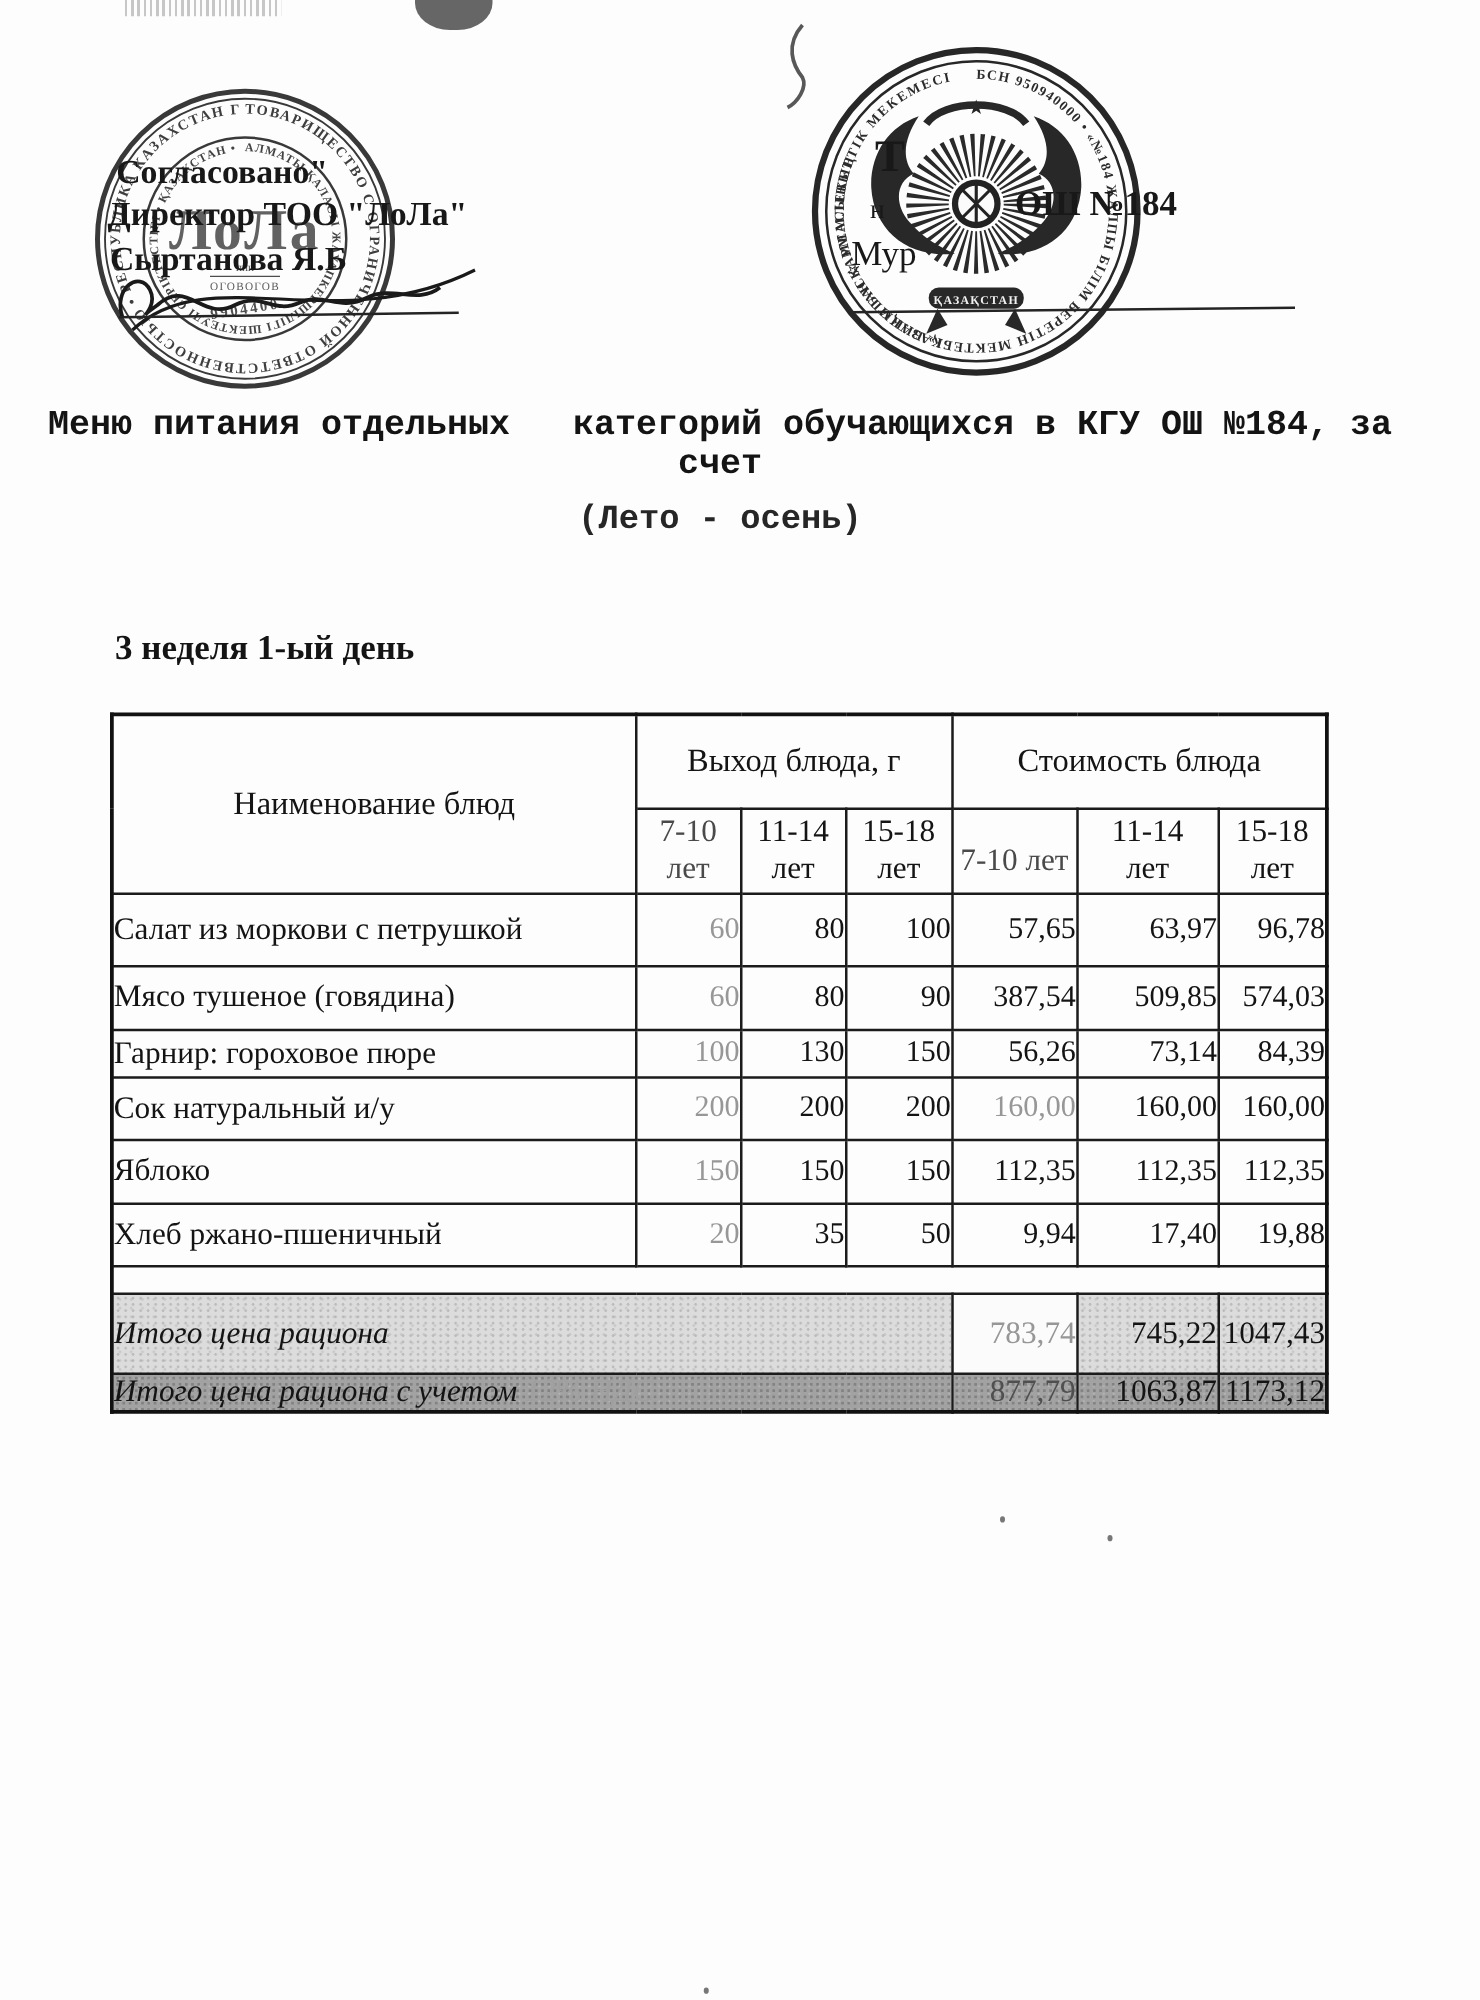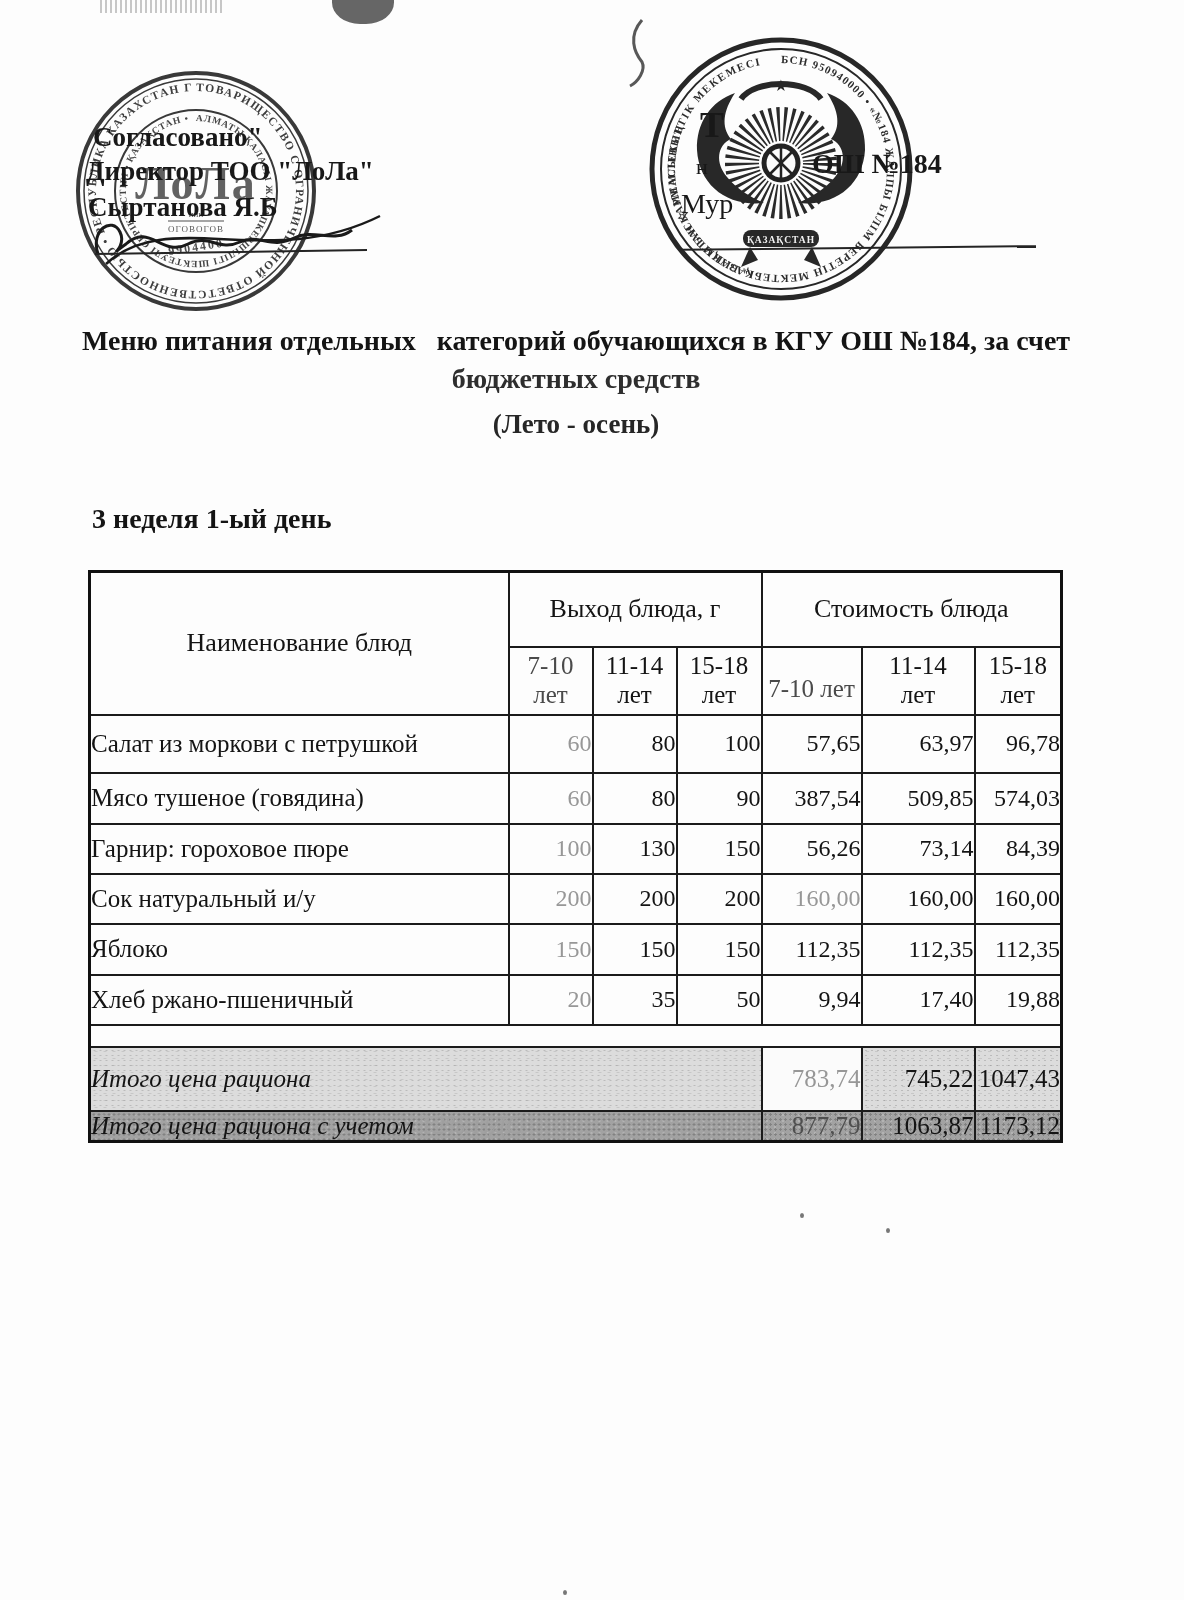--- a/index.html
+++ b/index.html
@@ -13,21 +13,21 @@
   .artifact-hatch{left:100px;top:0;width:125px;height:13px;
     background:repeating-linear-gradient(90deg,#9a9a9a 0 2px,transparent 2px 5px);
     opacity:.55;}
   .artifact-blob{left:332px;top:0;width:62px;height:24px;background:#4b4b4b;
     border-radius:0 0 45% 45%/0 0 90% 90%;opacity:.85;}
   .speck{width:4px;height:5px;background:#555;border-radius:50%;opacity:.8;}
   
   .ovl{position:absolute;font-weight:bold;color:#181818;white-space:nowrap;}
   .sig-line{position:absolute;border-top:2px solid #242424;}
   
-  .title-wrap{left:0;top:325px;width:1152px;text-align:center;}
+  .title-wrap{left:0;top:325px;width:1152px;text-align:center;font-family:Liberation Mono, monospace;}
   .title-l1{font-size:28px;font-weight:bold;}
   .title-l2{font-size:28px;font-weight:bold;margin-top:6px;color:#2e2e2e;}
   .title-l3{font-size:27px;font-weight:bold;margin-top:14px;color:#262626;}
   .week-label{left:92px;top:503px;font-size:28px;font-weight:bold;}
   
   table.menu{position:absolute;left:88px;top:570px;width:972px;
     border-collapse:collapse;table-layout:fixed;
     border:3px solid #111;}
   table.menu td,table.menu th{border:2px solid #1b1b1b;overflow:hidden;
     font-weight:normal;vertical-align:middle;padding:0;}
@@ -118,21 +118,20 @@
   <path d="M167,214 L176,234 L159,227 Z" fill="#181818"></path>
 </svg>
 <div class="ovl" style="left:700px;top:104px;font-size:36px;">Т</div>
 <div class="ovl" style="left:696px;top:154px;font-size:22px;font-weight:normal;">н</div>
 <div class="ovl" style="left:812px;top:148px;font-size:28px;">ОШ №184</div>
 <div class="ovl" style="left:681px;top:188px;font-size:28px;font-weight:normal;">Мур</div>
 <div class="sig-line" style="left:680px;top:247px;width:356px;transform:rotate(-0.6deg);"></div>
 
 <div class="abs title-wrap">
   <div class="title-l1">Меню питания отдельных&nbsp;&nbsp; категорий обучающихся в КГУ ОШ №184, за счет</div>
-  <div class="title-l2">бюджетных средств</div>
   <div class="title-l3">(Лето - осень)</div>
 </div>
 
 <div class="abs week-label">3 неделя 1-ый день</div>
 
 <table class="menu">
   <colgroup>
     <col style="width:419px">
       <col style="width:84px">
       <col style="width:84px">
@@ -182,21 +181,21 @@
   </tr>
   <tr style="height:51px;">
     <td class="name">Мясо тушеное (говядина)</td>
     <td class="num faded">60</td>
     <td class="num">80</td>
     <td class="num">90</td>
     <td class="num">387,54</td>
     <td class="num">509,85</td>
     <td class="num">574,03</td>
   </tr>
-  <tr style="height:50px;">
+  <tr style="height:38px;">
     <td class="name">Гарнир: гороховое пюре</td>
     <td class="num faded">100</td>
     <td class="num">130</td>
     <td class="num">150</td>
     <td class="num">56,26</td>
     <td class="num">73,14</td>
     <td class="num">84,39</td>
   </tr>
   <tr style="height:50px;">
     <td class="name">Сок натуральный и/у</td>

